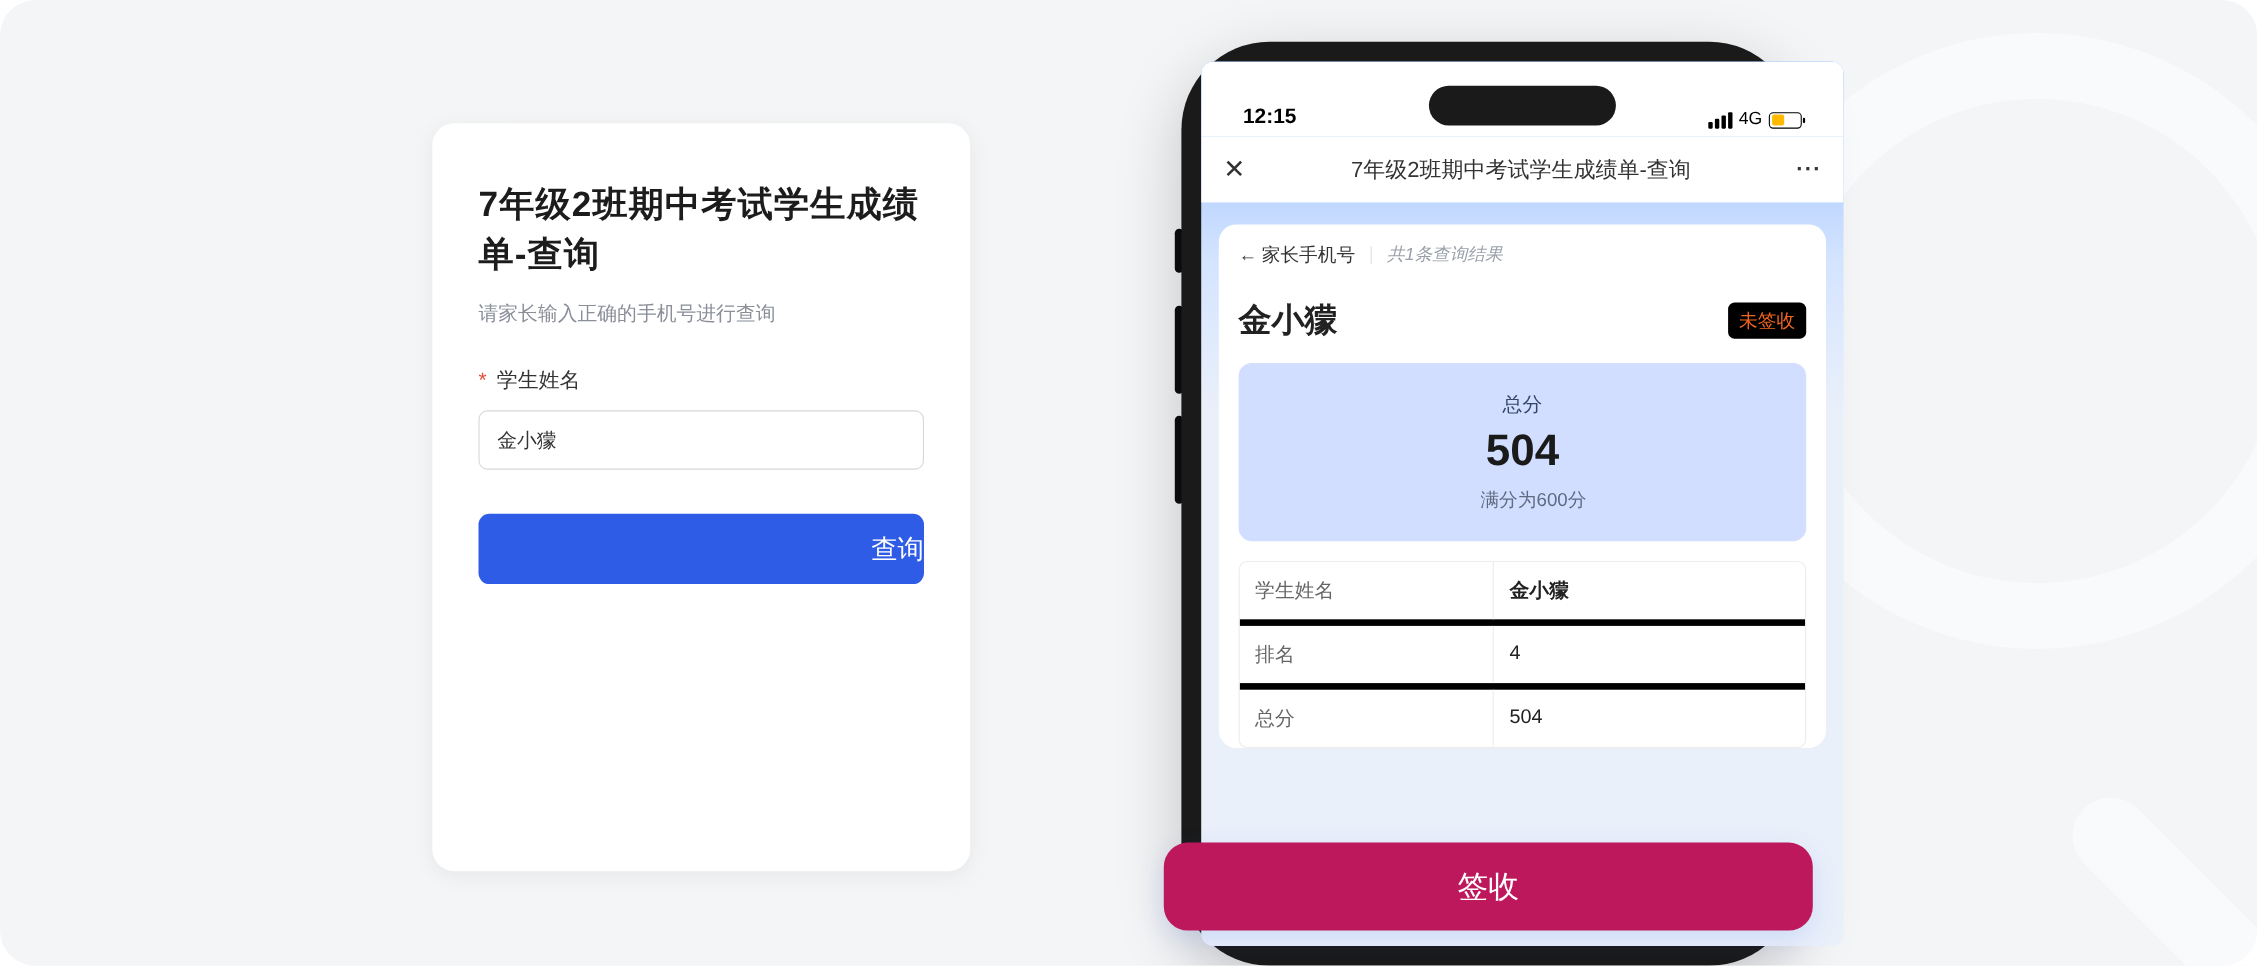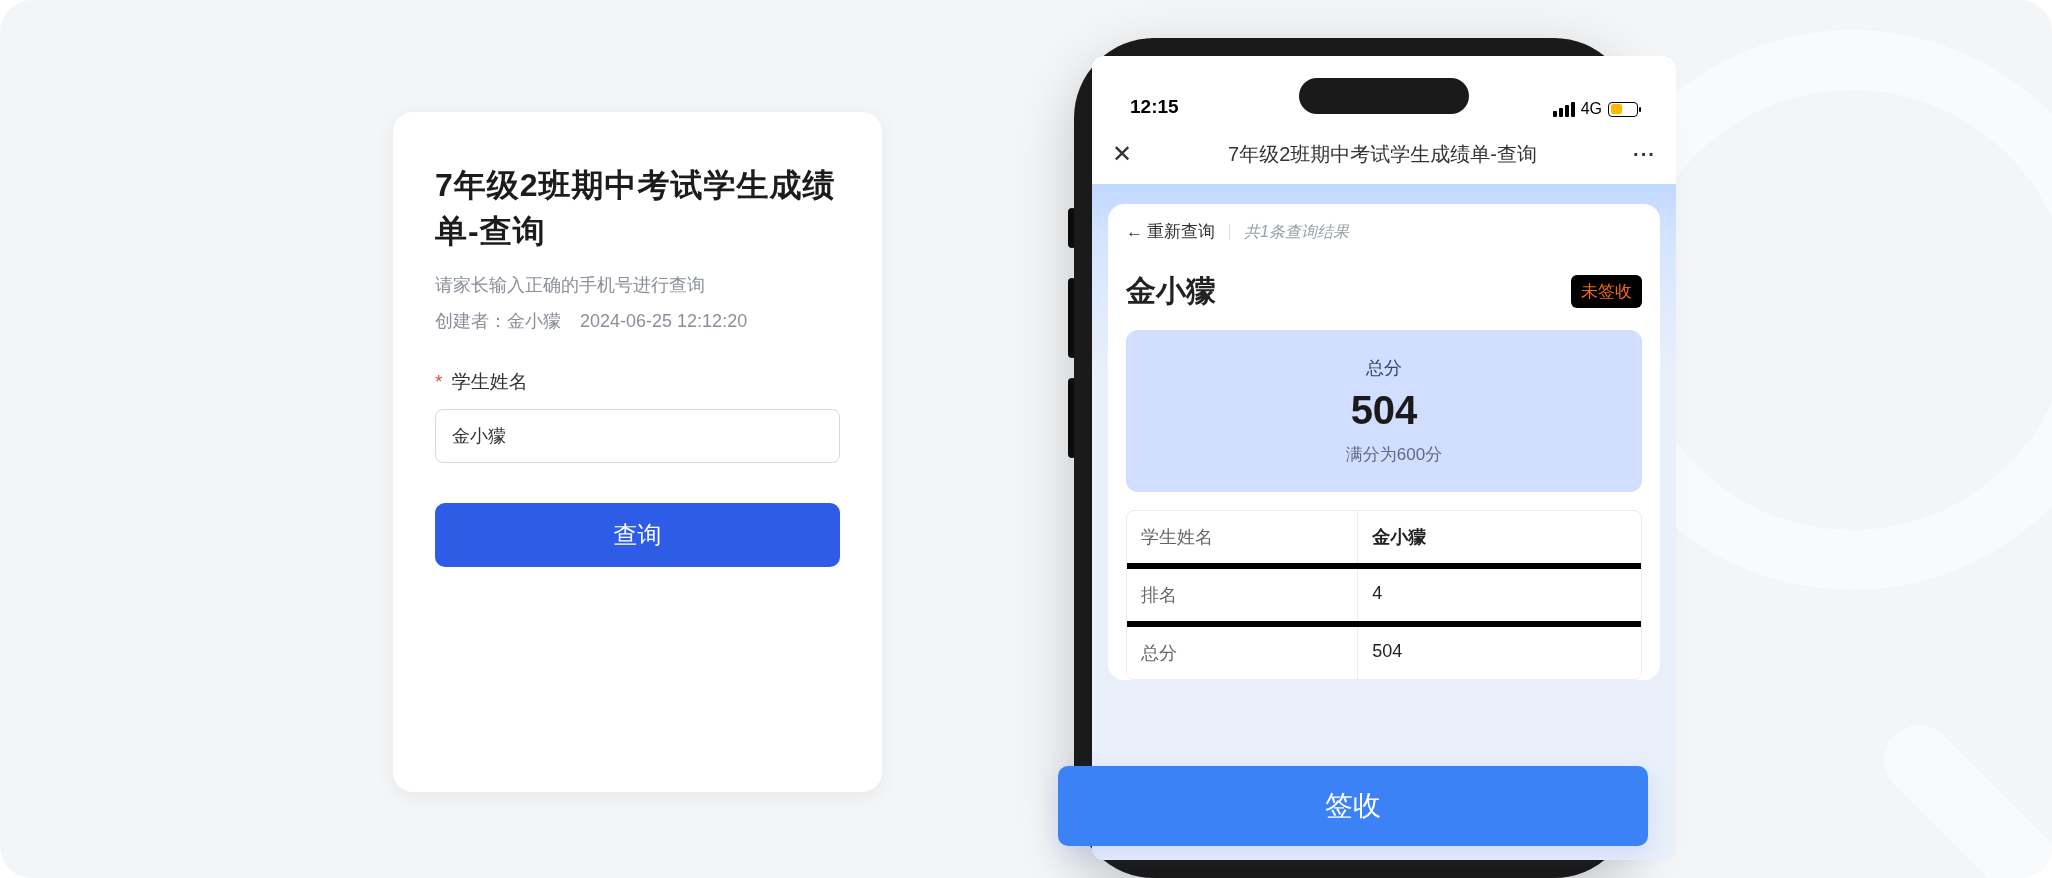--- a/index.html
+++ b/index.html
@@ -120,20 +120,21 @@
       margin-top: 40px;
       width: 100%;
       height: 64px;
       background: #2e5ce6;
       color: #fff;
       border: none;
       border-radius: 10px;
       font-size: 24px;
       font-weight: 500;
       cursor: pointer;
+      text-align: right;
     }
     
     
     .phone-wrap {
       position: absolute;
       left: 1074px;
       top: 38px;
       width: 560px;
       height: 840px;
     }
@@ -377,44 +378,40 @@
       font-weight: 700;
     }
     
     
     .sign-button {
       position: absolute;
       left: 1058px;
       top: 766px;
       width: 590px;
       height: 80px;
-      background: #3b82f6;
+      background: #be185d;
       color: #fff;
       border: none;
-      border-radius: 10px;
+      border-radius: 22px;
       font-size: 28px;
       cursor: pointer;
       z-index: 20;
       box-shadow: 0 8px 24px rgba(46,92,230,0.15);
     }
   </style>
 </head>
 <body>
 
 <div class="container">
   <div class="bg-watermark"></div>
   <div class="bg-watermark-handle"></div>
 
   <div class="query-card">
     <div class="query-title">7年级2班期中考试学生成绩单-查询</div>
     <div class="query-subtitle">请家长输入正确的手机号进行查询</div>
-    <div class="query-meta">
-      <span class="meta-creator"><span>创建者：</span><span>金小獴</span></span>
-      <span>2024-06-25 12:12:20</span>
-    </div>
 
     <div class="form-field">
       <div class="field-label">
         <span class="field-required">*</span>
         <span>学生姓名</span>
       </div>
       <input class="field-input" value="金小獴" style="">
     </div>
 
 
@@ -450,21 +447,21 @@
         <span class="nav-close">✕</span>
         <span class="nav-title">7年级2班期中考试学生成绩单-查询</span>
         <span class="nav-more">···</span>
       </div>
 
       <div class="result-area">
         <div class="result-card">
           <div class="result-header-row">
             <span class="requery-link">
               <span>←</span>
-              <span>重新查询</span>
+              <span>家长手机号</span>
             </span>
             <span class="result-count">共1条查询结果</span>
           </div>
 
           <div class="student-row">
             <span class="student-name-large">金小獴</span>
             <span class="sign-badge">未签收</span>
           </div>
 
           <div class="score-box">

